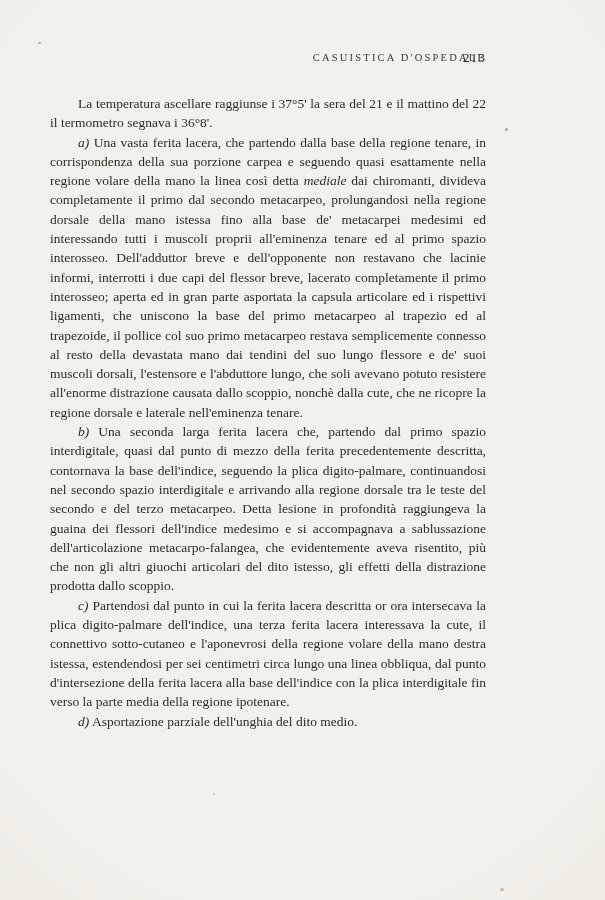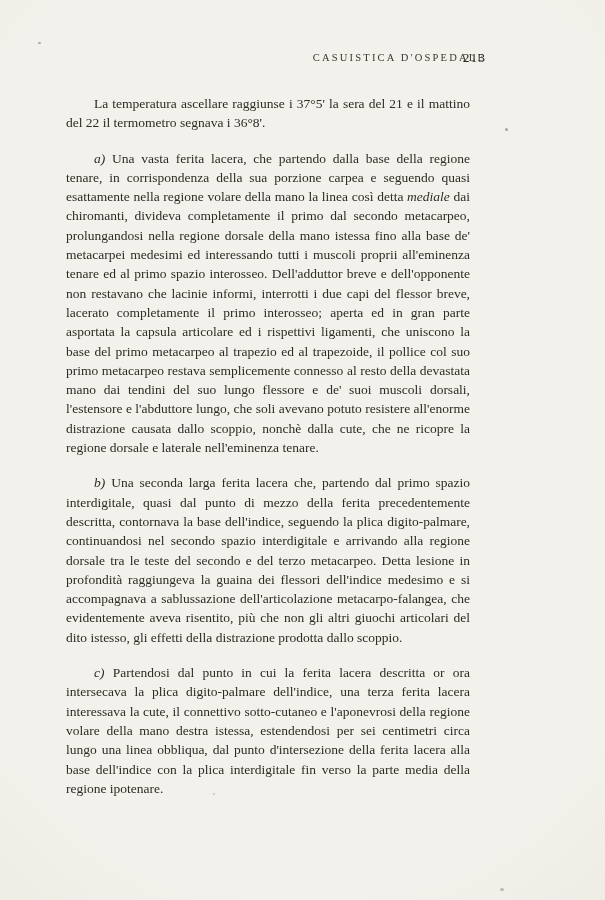--- a/index.html
+++ b/index.html
@@ -50,21 +50,21 @@
   }
   .running-head .pageno {
     position: absolute;
     right: 0;
     top: -2px;
     font-size: 13.5px;
     letter-spacing: 1px;
     color: #2f2c26;
   }
   .body-text p {
-    margin: 16px;
+    margin: 0;
     font-size: 13.5px;
     line-height: 19.3px;
     text-align: justify;
     text-indent: 28px;
     color: #2e2b25;
     hyphens: auto;
     -webkit-hyphens: auto;
   }
   .body-text p i { font-style: italic; }
 </style>
@@ -89,16 +89,17 @@
 
       <p><span>La temperatura ascellare raggiunse i 37°5' la sera del 21 e il mattino del 22 il termometro segnava i 36°8'.</span></p>
 
 
       <p><i>a)</i><span> Una vasta ferita lacera, che partendo dalla base della regione tenare, in corrispondenza della sua porzione carpea e seguendo quasi esattamente nella regione volare della mano la linea così detta </span><i>mediale</i><span> dai chiromanti, divideva completamente il primo dal secondo metacarpeo, prolungandosi nella regione dorsale della mano istessa fino alla base de' metacarpei medesimi ed interessando tutti i muscoli proprii all'eminenza tenare ed al primo spazio interosseo. Dell'adduttor breve e dell'opponente non restavano che lacinie informi, interrotti i due capi del flessor breve, lacerato completamente il primo interosseo; aperta ed in gran parte asportata la capsula articolare ed i rispettivi ligamenti, che uniscono la base del primo metacarpeo al trapezio ed al trapezoide, il pollice col suo primo metacarpeo restava semplicemente connesso al resto della devastata mano dai tendini del suo lungo flessore e de' suoi muscoli dorsali, l'estensore e l'abduttore lungo, che soli avevano potuto resistere all'enorme distrazione causata dallo scoppio, nonchè dalla cute, che ne ricopre la regione dorsale e laterale nell'eminenza tenare.</span></p>
 
       <p><i>b)</i><span> Una seconda larga ferita lacera che, partendo dal primo spazio interdigitale, quasi dal punto di mezzo della ferita precedentemente descritta, contornava la base dell'indice, seguendo la plica digito-palmare, continuandosi nel secondo spazio interdigitale e arrivando alla regione dorsale tra le teste del secondo e del terzo metacarpeo. Detta lesione in profondità raggiungeva la guaina dei flessori dell'indice medesimo e si accompagnava a sablussazione dell'articolazione metacarpo-falangea, che evidentemente aveva risentito, più che non gli altri giuochi articolari del dito istesso, gli effetti della distrazione prodotta dallo scoppio.</span></p>
 
       <p><i>c)</i><span> Partendosi dal punto in cui la ferita lacera descritta or ora intersecava la plica digito-palmare dell'indice, una terza ferita lacera interessava la cute, il connettivo sotto-cutaneo e l'aponevrosi della regione volare della mano destra istessa, estendendosi per sei centimetri circa lungo una linea obbliqua, dal punto d'intersezione della ferita lacera alla base dell'indice con la plica interdigitale fin verso la parte media della regione ipotenare.</span></p>
 
+      <p><i>d)</i><span> Asportazione parziale dell'unghia del dito medio.</span></p>
 
     </div>
   </div>
 </div>
 
 </body></html>

